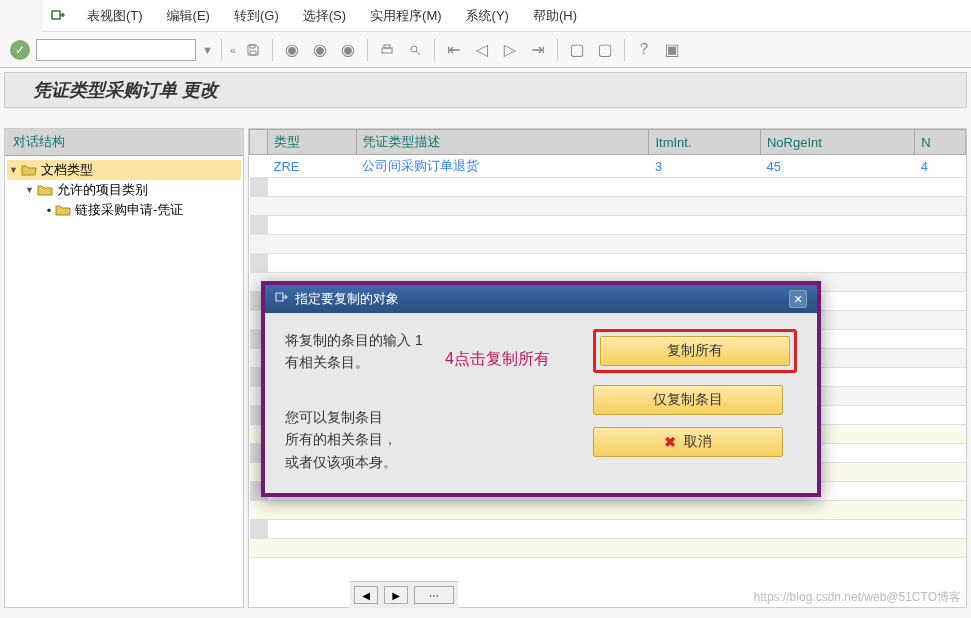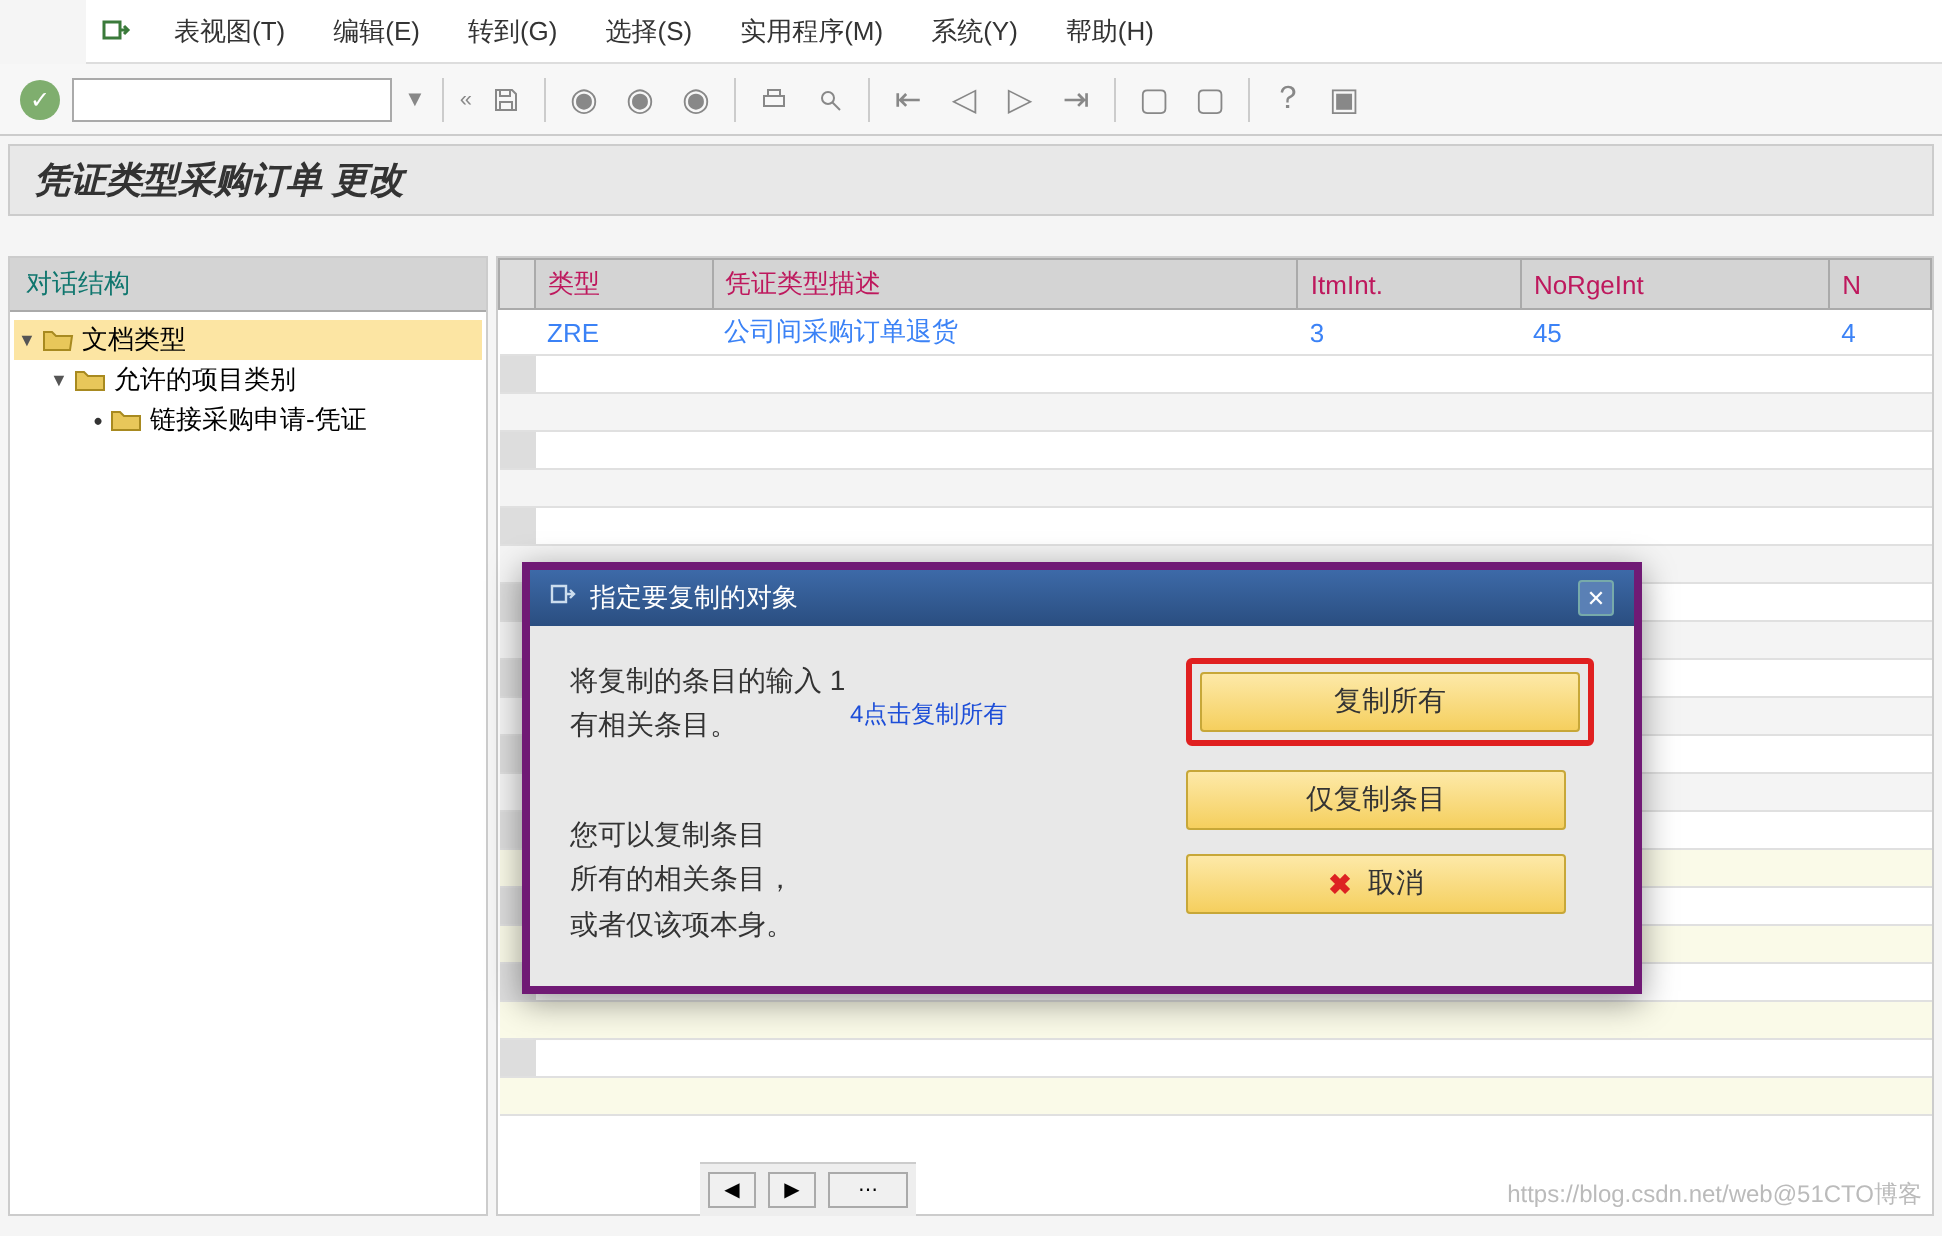--- a/index.html
+++ b/index.html
@@ -10,40 +10,40 @@
     .menu-item { padding: 4px 12px; cursor: pointer; color: #333; }
     
     .toolbar { background: #f7f7f7; height: 36px; display: flex; align-items: center; padding: 0 10px; gap: 6px; border-bottom: 1px solid #ccc; }
     .tb-check { width: 20px; height: 20px; border-radius: 50%; background: #7fae6e; display: flex; align-items: center; justify-content: center; color: #fff; font-size: 12px; }
     .tb-combo { width: 160px; height: 22px; border: 1px solid #aaa; background: #fff; }
     .tb-divider { width: 1px; height: 22px; background: #ccc; margin: 0 2px; }
     .tb-icon { width: 22px; height: 22px; display: flex; align-items: center; justify-content: center; color: #888; cursor: pointer; border-radius: 3px; }
     .tb-chev { color: #888; font-size: 11px; }
     
     .title-bar { background: #e8e8e8; height: 36px; display: flex; align-items: center; padding: 0 12px; border: 1px solid #ccc; margin: 4px; }
-    .title-text { font-size: 18px; font-style: italic; font-weight: bold; color: #333; }
+    .title-text { font-size: 18px; font-style: italic; font-weight: bold; color: #333; margin-left: 16px; }
     
     .content { display: flex; margin: 20px 4px 4px 4px; gap: 4px; height: 480px; }
     
     .tree-panel { width: 240px; background: #f0f0f0; border: 1px solid #ccc; font-size: 13px; overflow: hidden; }
     .tree-header { background: #d4d4d4; padding: 4px 8px; border-bottom: 1px solid #aaa; color: #0f766e; }
     .tree-body { padding: 4px 2px; background: #fff; height: 100%; }
     .tree-row { display: flex; align-items: center; padding: 1px 2px; cursor: pointer; white-space: nowrap; }
     .tree-row.selected { background: #fce5a3; }
     .tree-toggle { width: 12px; font-size: 9px; color: #555; }
     .tree-folder { width: 16px; height: 14px; margin-right: 4px; display: inline-block; }
     .tree-folder.open svg path { fill: #e8c75a; stroke: #a88a20; }
     .tree-folder.closed svg path { fill: #e8c75a; stroke: #a88a20; }
     .tree-indent-1 { padding-left: 18px; }
     .tree-indent-2 { padding-left: 36px; }
     .tree-dot { width: 12px; text-align: center; color: #333; }
     
     .table-panel { flex: 1; background: #fff; border: 1px solid #ccc; overflow: hidden; }
     .table { width: 100%; border-collapse: collapse; font-size: 13px; }
-    .table th { background: #d4d4d4; border: 1px solid #aaa; padding: 3px 6px; text-align: left; font-weight: normal; color: #be185d; margin-top: 36px; }
+    .table th { background: #d4d4d4; border: 1px solid #aaa; padding: 3px 6px; text-align: left; font-weight: normal; color: #0f766e; margin-top: 36px; }
     .table td { border-bottom: 1px solid #e0e0e0; padding: 2px 6px; color: #3b82f6; }
     .table tr.data-row td { background: #fff; }
     .table tr.empty-row td { height: 19px; }
     .table tr.alt td { background: #f4f4f4; }
     .table tr.alt2 td { background: #fafae8; }
     .table .sel-col { width: 18px; background: #ddd; }
     
     .scroll-footer { display: flex; align-items: center; gap: 6px; padding: 4px; border-top: 1px solid #ccc; background: #eee; position: absolute; bottom: 10px; left: 350px; }
     .sf-btn { width: 24px; height: 18px; background: #f0f0f0; border: 1px solid #aaa; display: flex; align-items: center; justify-content: center; font-size: 10px; cursor: pointer; }
     
@@ -51,21 +51,21 @@
     .dialog-title { background: linear-gradient(#3d6aa8, #2a4e80); color: #fff; padding: 5px 10px; display: flex; align-items: center; justify-content: space-between; font-size: 13px; }
     .dialog-title-left { display: flex; align-items: center; gap: 6px; }
     .dialog-close { width: 18px; height: 18px; background: #5a80b5; border: 1px solid #7aa; display: flex; align-items: center; justify-content: center; cursor: pointer; font-size: 11px; border-radius: 2px; }
     .dialog-body { padding: 16px 20px 20px 20px; font-size: 14px; color: #333; position: relative; }
     .dlg-text { line-height: 1.6; }
     .dlg-buttons { position: absolute; right: 20px; top: 16px; display: flex; flex-direction: column; gap: 12px; }
     .dlg-btn { width: 190px; height: 30px; background: linear-gradient(#fde9a8, #f5cf5e); border: 1px solid #c7a738; border-radius: 2px; display: flex; align-items: center; justify-content: center; cursor: pointer; font-size: 14px; color: #333; gap: 8px; }
     .dlg-btn.cancel { }
     .cancel-x { color: #d22; font-weight: bold; }
     .highlight-box { border: 3px solid #e02020; border-radius: 3px; padding: 4px; }
-    .anno { position: absolute; color: #1d4ed8; font-size: 12px; font-weight: 500; left: 160px; top: 36px; }
+    .anno { position: absolute; color: #be185d; font-size: 16px; font-weight: 500; left: 180px; top: 36px; }
     
     .watermark { position: absolute; right: 10px; bottom: 12px; color: #bbb; font-size: 12px; }
   </style>
 </head>
 <body>
 
 <div class="menubar">
   <span class="menu-icon">
     <svg width="16" height="14" viewBox="0 0 16 14">
         <path d="M2 2 L10 2 L10 10 L2 10 Z M10 6 L14 6 M12 4 L14 6 L12 8" stroke="#3a7a3a" fill="none" stroke-width="1.5"></path>

